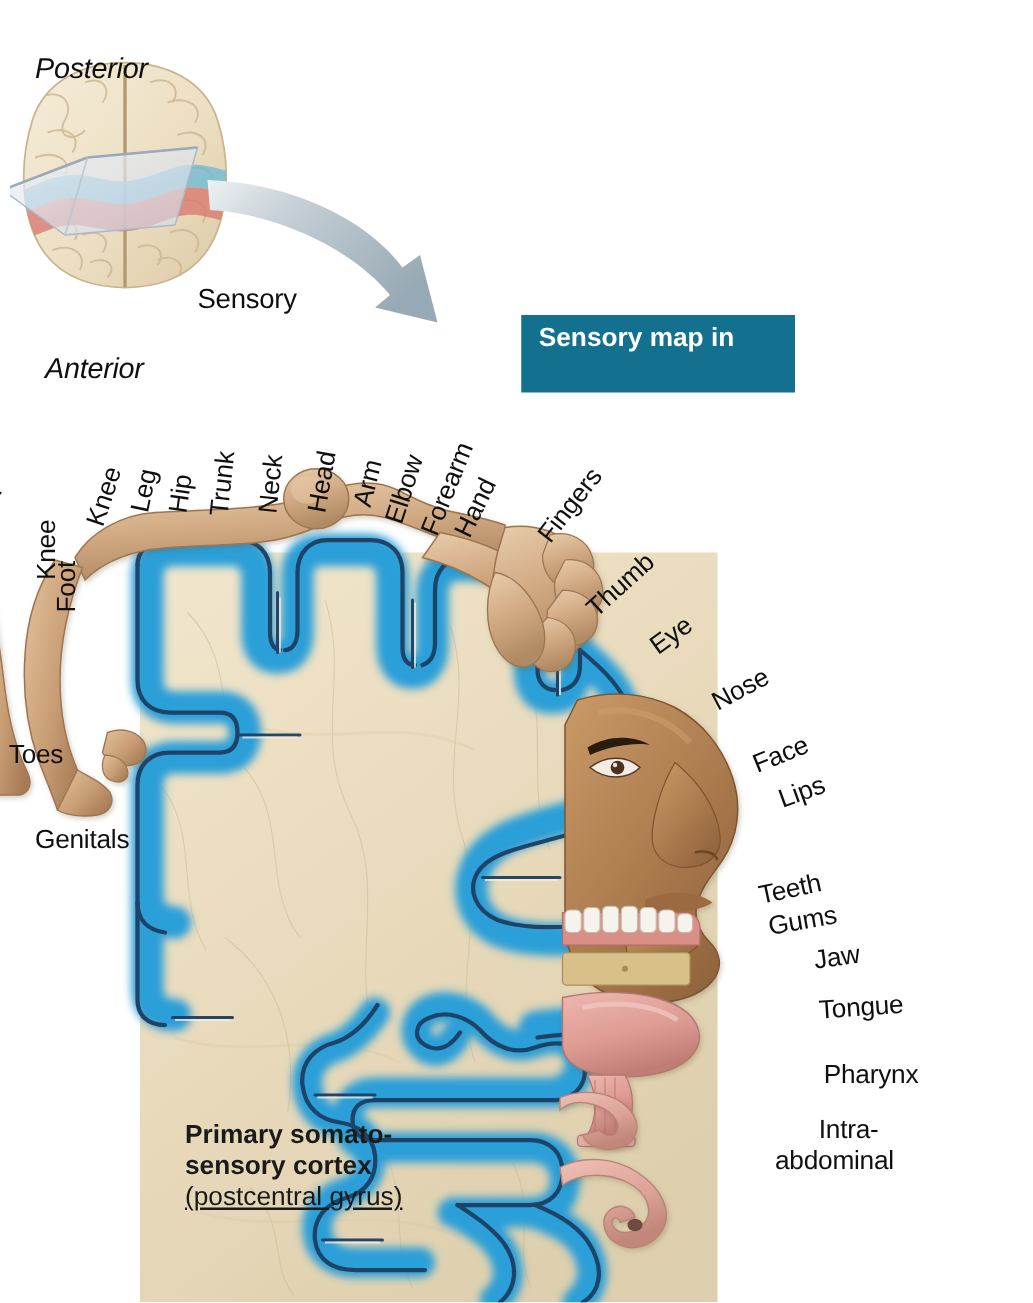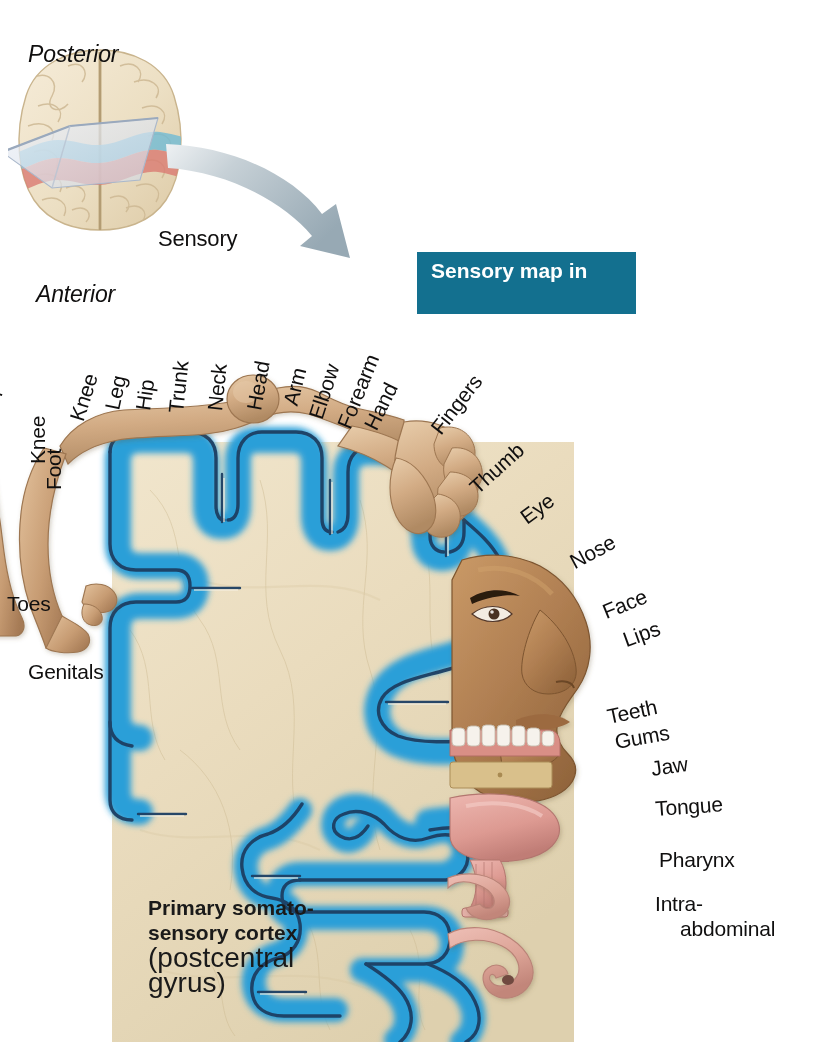--- a/index.html
+++ b/index.html
@@ -30,21 +30,21 @@
   }
 
   
   .cortex-wrap{position:absolute;left:0px;top:330px;width:826px;height:712px;}
   .cortex-wrap svg{display:block;}
 
   
   .cortex-caption{position:absolute;left:148px;top:858px;width:230px;}
   .cortex-caption .l1{font-weight:bold;font-size:21px;line-height:25px;display:block;margin-top:37px;}
   .cortex-caption .l2{font-weight:bold;font-size:21px;line-height:25px;display:block;}
-  .cortex-caption .l3{font-weight:normal;font-size:28px;line-height:25px;display:block;}
+  .cortex-caption .l3{font-weight:normal;font-size:21px;line-height:25px;display:block;text-decoration:underline;}
 
   
   .rot{transform-origin:left bottom;}
 </style>
 </head>
 <body>
 
 <div class="stage">
 
   <div class="brain-wrap">
@@ -531,20 +531,20 @@
       <div class="lbl rot" style="left: 530px; top: 505px; transform: rotate(-36deg);">Eye</div>
       <div class="lbl rot" style="left: 577px; top: 550px; transform: rotate(-28deg);">Nose</div>
       <div class="lbl rot" style="left: 608px; top: 600px; transform: rotate(-22deg);">Face</div>
       <div class="lbl rot" style="left: 628px; top: 628px; transform: rotate(-20deg);">Lips</div>
       <div class="lbl rot" style="left: 610px; top: 705px; transform: rotate(-12deg);">Teeth</div>
       <div class="lbl rot" style="left: 617px; top: 730px; transform: rotate(-10deg);">Gums</div>
       <div class="lbl rot" style="left: 653px; top: 757px; transform: rotate(-8deg);">Jaw</div>
       <div class="lbl rot" style="left: 656px; top: 797px; transform: rotate(-4deg);">Tongue</div>
       <div class="lbl rot" style="left: 659px; top: 848px; transform: rotate(0deg);">Pharynx</div>
       <div class="lbl rot" style="left: 655px; top: 892px; transform: rotate(0deg);">Intra-</div>
-      <div class="lbl rot" style="left: 680px; top: 917px; transform: rotate(0deg);">abdominal</div>
+      <div class="lbl rot" style="left: 620px; top: 917px; transform: rotate(0deg);">abdominal</div>
     </div>
 
   <div class="lbl it" style="left:28px;top:8px;">Posterior</div>
   <div class="lbl it" style="left:36px;top:248px;">Anterior</div>
   <div class="lbl bold" style="left:158px;top:226px;">Sensory</div>
 
 </div>
 
 </body></html>

